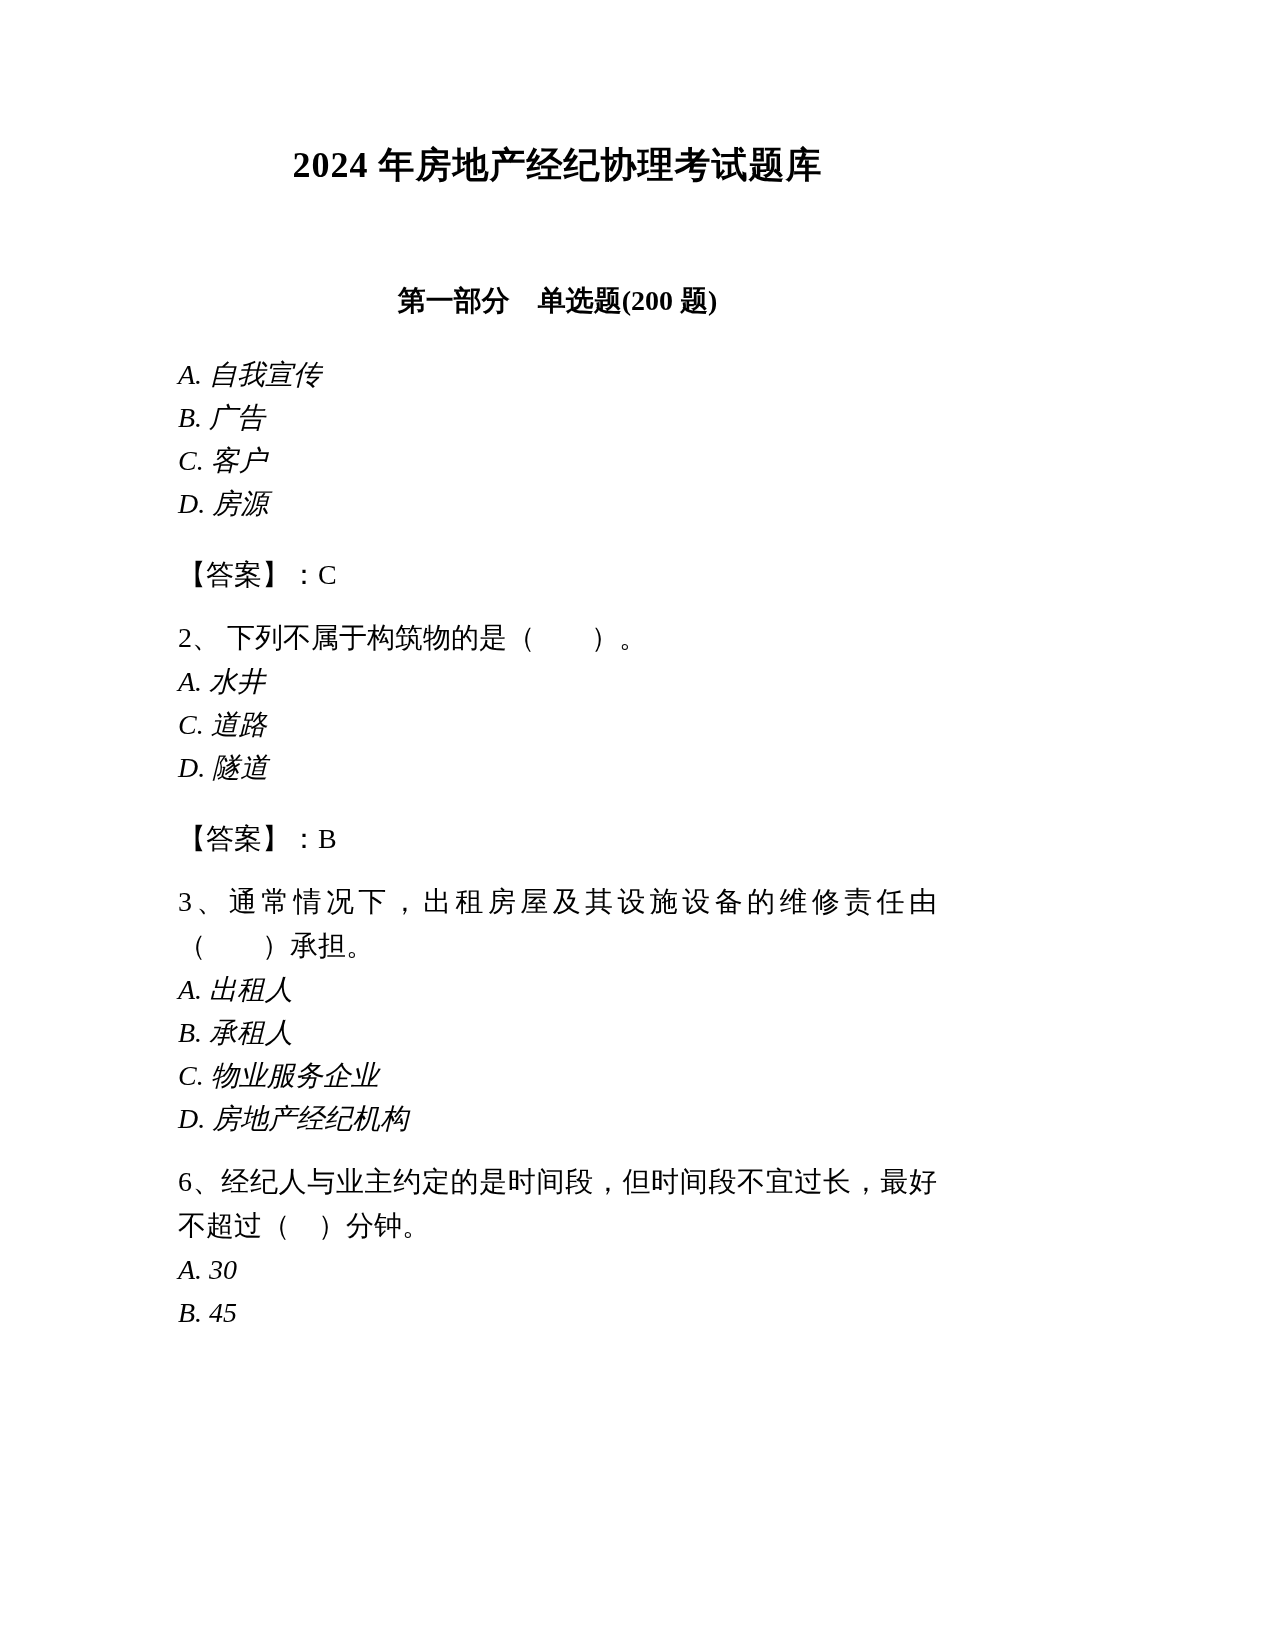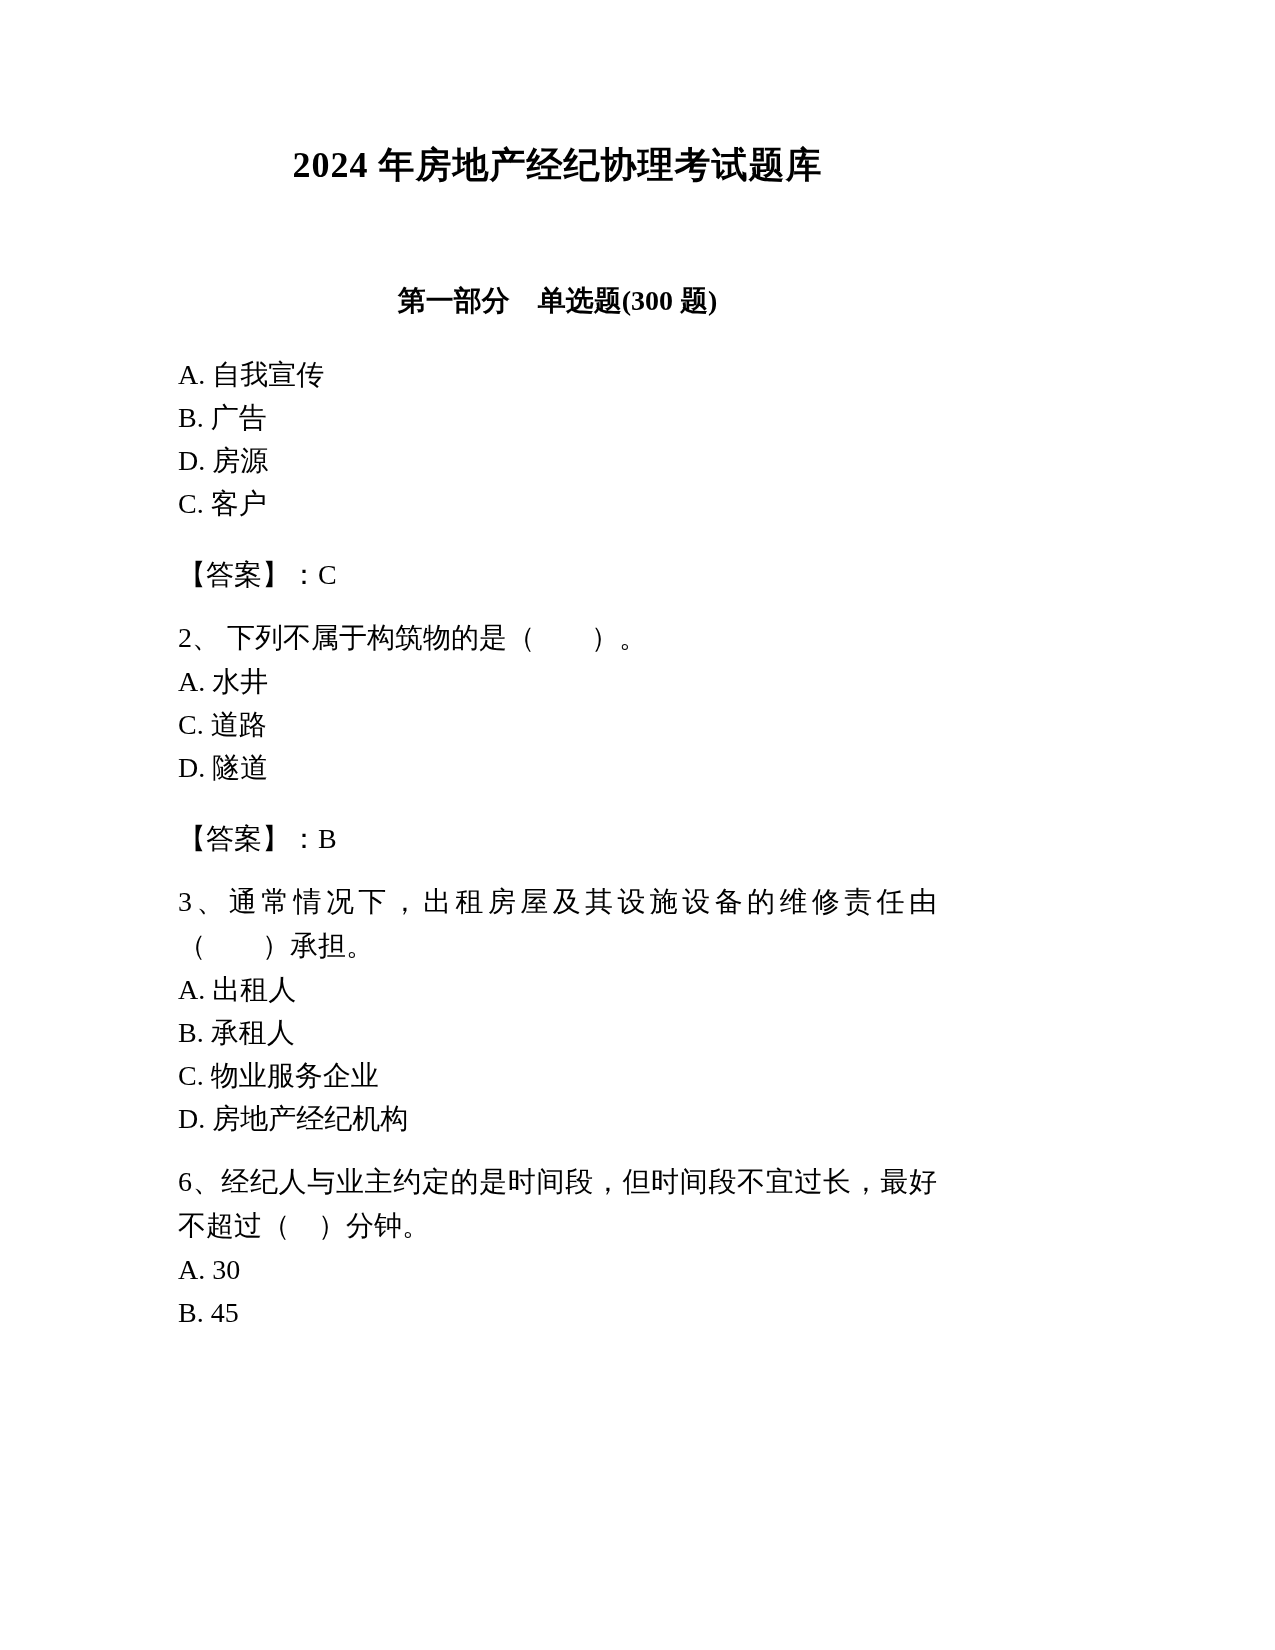--- a/index.html
+++ b/index.html
@@ -45,47 +45,48 @@
   .q-text {
     margin: 0;
     font-size: 28px;
     line-height: 44px;
     text-align: justify;
   }
   .option {
     margin: 0;
     font-size: 28px;
     line-height: 43px;
+    font-style: italic;
   }
   .answer {
     margin: 28px 0 0 0;
     font-size: 28px;
     line-height: 43px;
   }
   .answer:empty {
     display: none;
   }
 </style>
 </head>
 <body>
 
 <div class="page">
   <div class="content">
 
     <h1 class="doc-title">2024 年房地产经纪协理考试题库</h1>
 
-    <h2 class="section-heading">第一部分　单选题(300 题)</h2>
+    <h2 class="section-heading">第一部分　单选题(200 题)</h2>
 
     <div class="questions">
 
       <div class="question-block">
         <p class="option">A. 自我宣传</p>
         <p class="option">B. 广告</p>
+        <p class="option">C. 客户</p>
         <p class="option">D. 房源</p>
-        <p class="option">C. 客户</p>
         <p class="answer">【答案】：C</p>
       </div>
 
       <div class="question-block">
         <p class="q-text">2、 下列不属于构筑物的是（　　）。</p>
         <p class="option">A. 水井</p>
         <p class="option">C. 道路</p>
         <p class="option">D. 隧道</p>
         <p class="answer">【答案】：B</p>
       </div>

